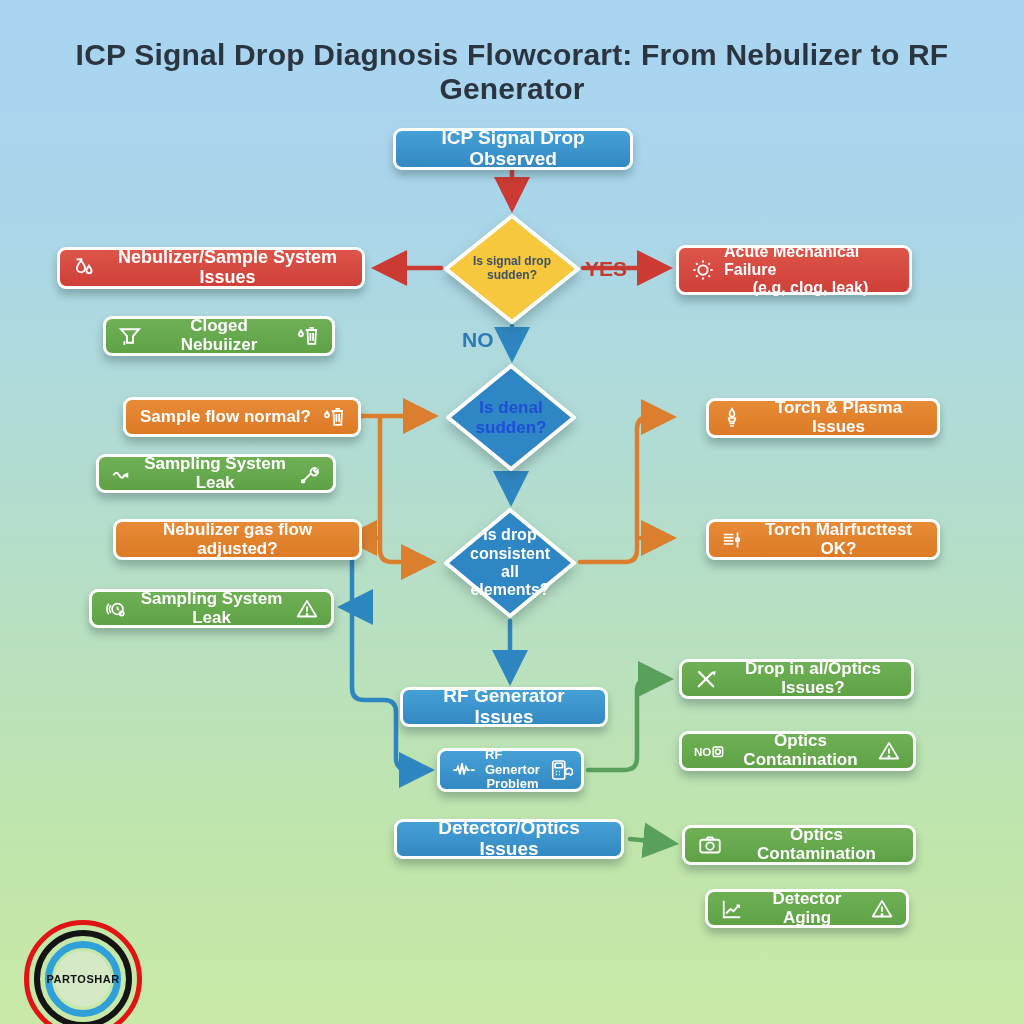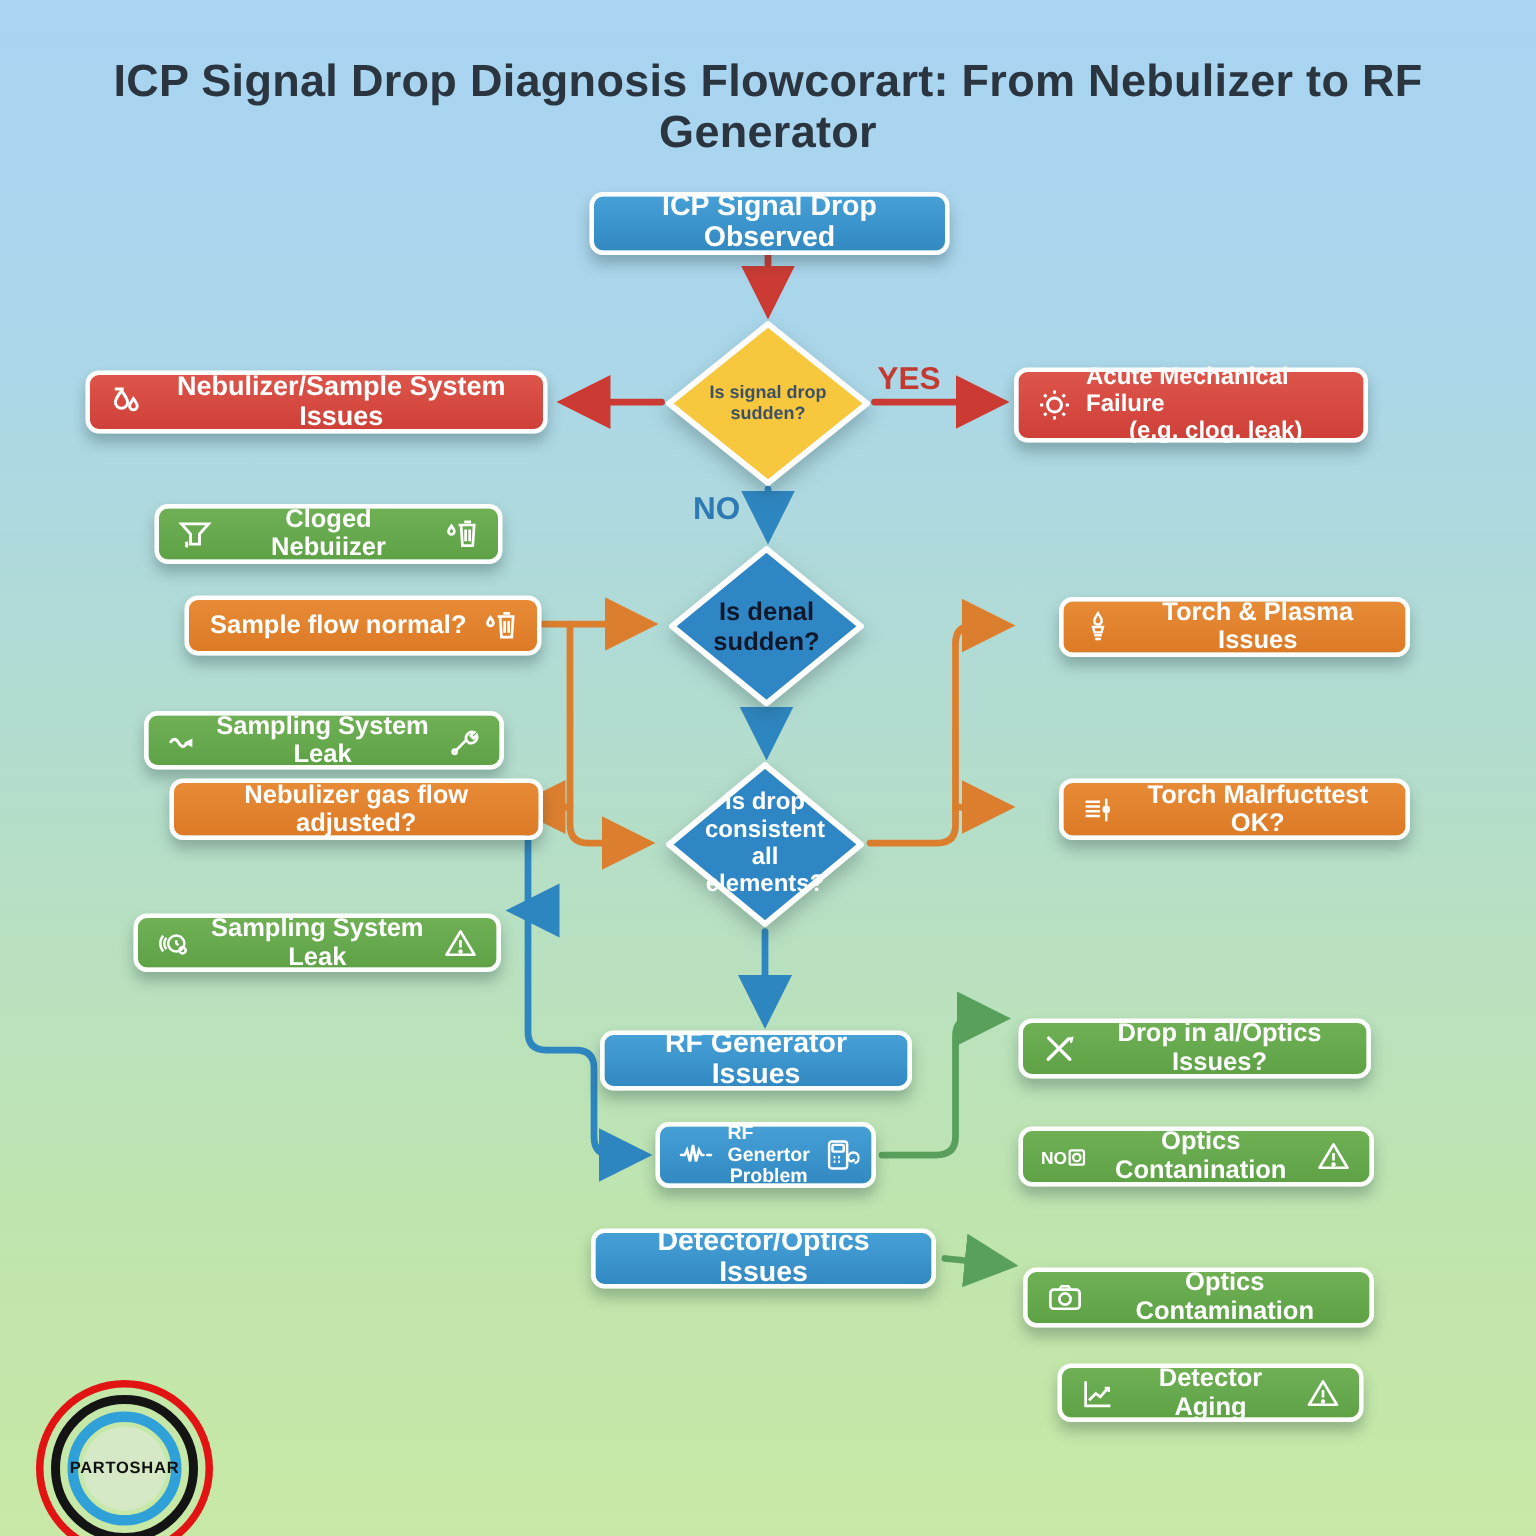--- a/index.html
+++ b/index.html
@@ -21,33 +21,33 @@
   .pill{
     display:flex; align-items:center; gap:9px;
     padding:0 12px;
     border:3px solid #ffffff; border-radius:9px;
     box-shadow:0 6px 9px rgba(30,55,55,.30);
     color:#fff; font-weight:bold;
   }
   .pill .lbl{ flex:1; text-align:center; line-height:1.1; }
   .pill.red{ background:linear-gradient(180deg,#dd554a,#cf4038); }
   .pill.orange{ background:linear-gradient(180deg,#e78b36,#dd7a26);margin-left:24px; }
-  .pill.green{ background:linear-gradient(180deg,#6fb055,#5fa246);margin-top:20px; }
+  .pill.green{ background:linear-gradient(180deg,#6fb055,#5fa246); }
   .pill.blue{ background:linear-gradient(180deg,#45a0d6,#3389c2); }
   .ic{ display:flex; align-items:center; justify-content:center; flex:0 0 auto; }
   .ic svg{ display:block; }
   .col{ flex:1; display:flex; flex-direction:column; align-items:center; line-height:1.12; }
   .diamond{ position:absolute; z-index:2; }
   .diamond svg{ position:absolute; inset:0; filter:drop-shadow(0 6px 6px rgba(30,55,55,.28)); }
   .diamond .dtext{
     position:absolute; inset:0; display:flex; align-items:center; justify-content:center;
     text-align:center; font-weight:bold; padding:0 26px; line-height:1.15; z-index:3;
   }
   .edge-label{ position:absolute; z-index:2; font-weight:bold; font-size:21px; }
-  .edge-label.yes{ color:#c23a30; }
+  .edge-label.yes{ color:#c23a30;margin-top:16px; }
   .edge-label.no{ color:#2d7ab5; }
   .logo{ position:absolute; left:24px; top:920px; width:118px; height:118px; z-index:2; }
   .logo .ring{ position:absolute; border-radius:50%; }
   .r1{ inset:0; border:5px solid #e21313; }
   .r2{ inset:10px; border:6px solid #141414; }
   .r3{ inset:21px; border:7px solid #2fa0d8; }
   .r4{ inset:31px; background:#d5e9c6; display:flex; align-items:center; justify-content:center; }
   .logo-text{ font-size:11px; font-weight:bold; color:#111; letter-spacing:.5px; }
 </style>
 </head>
@@ -152,21 +152,21 @@
         <path d="M3.3 4.4c-.8 1.1-1.3 1.9-1.3 2.5a1.3 1.3 0 0 0 2.6 0c0-.6-.5-1.4-1.3-2.5z"></path>
         <path d="M6.5 4h7.5M7.6 4l.6 9.2h4.6L13.4 4M9.6 6v5.2M11.4 6v5.2M9 2.6h3"></path>
       </svg>
     </span>
   </div>
 
   <div class="diamond" style="left:445px; top:364px; width:132px; height:107px;">
     <svg width="132" height="107" viewBox="0 0 132 107">
         <polygon points="66,2 129,53.5 66,105 3,53.5" fill="#2f86c5" stroke="#ffffff" stroke-width="4" stroke-linejoin="round"></polygon>
       </svg>
-    <div class="dtext" style="color:#0f172a; font-size:17px;">Is denal sudden?</div>
+    <div class="dtext" style="color:#1d4ed8; font-size:17px;">Is denal sudden?</div>
   </div>
 
   <div class="node pill orange" style="left:682px; top:398px; width:234px; height:40px; font-size:17px;">
     <span class="ic">
       <svg width="22" height="22" viewBox="0 0 16 16" fill="none" stroke="#fff" stroke-width="1.2">
         <path d="M8 1.3c1 1.5 1.8 2.7 1.8 3.8A1.8 1.8 0 0 1 8 6.9a1.8 1.8 0 0 1-1.8-1.8c0-1.1.8-2.3 1.8-3.8z"></path>
         <path d="M5.6 8h4.8l-.7 2.6H6.3L5.6 8z"></path>
           <path d="M6.2 12h3.6M6.6 13.8h2.8"></path>
       </svg>
     </span>

